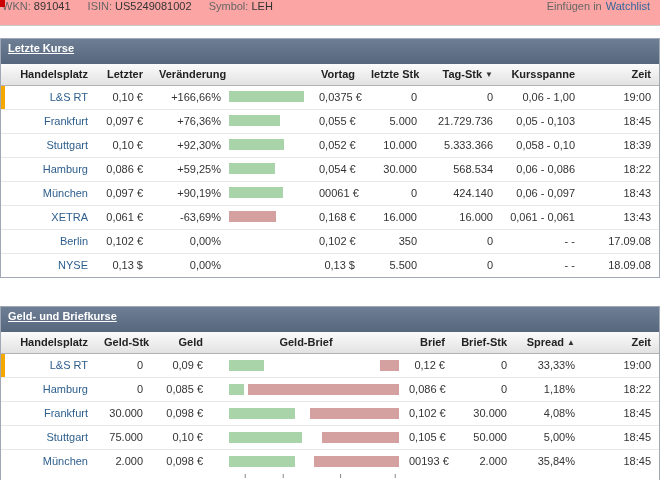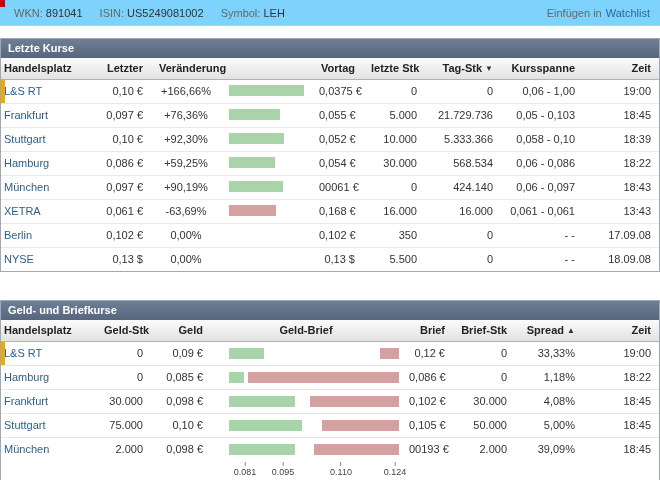--- a/index.html
+++ b/index.html
@@ -3,59 +3,59 @@
 <meta charset="utf-8">
 <style>
   * { box-sizing: border-box; }
   html, body { margin:0; padding:0; }
   body {
     width:660px; height:480px; overflow:hidden; background:#ffffff;
     font-family:"Liberation Sans", sans-serif; font-size:11px; color:#333;
   }
   
   .topbar {
-    position:relative; height:26px; background:#7dd3fc;
+    position:relative; height:26px; background:#fca5a5;
     border-bottom:1px solid #c9c9c9;
-    display:flex; align-items:center; justify-content:space-between;
-    padding:0 10px 0 14px;
+    display:flex; align-items:flex-start; justify-content:space-between;
+    padding:0 10px 0 2px;
   }
   .corner { position:absolute; left:0; top:0; width:5px; height:7px; background:#cc0000; }
   .instrument span.lbl { color:#666; }
   .instrument span.val { color:#333; margin-right:14px; }
   .watchlist span { color:#666; }
   .wl-link { color:#336699; text-decoration:none; margin-left:1px; cursor:pointer; }
   
   .panel { border:1px solid #9fa8b4; margin-top:12px; background:#fff; }
   #panel-gb { margin-top:28px; }
   .panel-title {
-    height:19px; line-height:19px; padding-left:7px;
+    height:25px; line-height:19px; padding-left:7px;
     background:linear-gradient(#6e7f95,#55667d);
-    color:#fff; font-weight:bold; font-size:11px;
+    color:#fff; font-weight:bold; font-size:11px;text-decoration:underline;
   }
   
   table.grid { width:100%; border-collapse:collapse; table-layout:fixed; }
   thead th {
     height:21px; background:linear-gradient(#fbfbfb,#e2e2e2);
     border-bottom:1px solid #b3b3b3; font-weight:bold; font-size:11px;
     color:#222; text-align:right; padding:0 8px; white-space:nowrap; overflow:hidden;
     cursor:pointer;
   }
   tbody td {
     height:24px; border-bottom:1px solid #e8e8e8; padding:0 8px;
     text-align:right; white-space:nowrap; overflow:hidden;
   }
   tbody tr:last-child td { border-bottom:none; }
-  th.c0, td.c0 { text-align:left; padding-left:3px; position:relative; }
+  th.c0, td.c0 { text-align:right; padding-left:3px; position:relative; }
   .venue-link { color:#2d5e8c; text-decoration:none; cursor:pointer; }
   .marker { position:absolute; left:0; top:0; bottom:0; width:4px; background:#f5a800; }
   .arrow { font-size:8px; margin-left:3px; color:#333; position:relative; top:-1px; }
   
   #table-letzte th.c2 { text-align:left; }
   #table-letzte td.c2 { padding:0; text-align:left; }
-  .pct { display:inline-block; width:70px; text-align:center; }
+  .pct { display:inline-block; width:70px; text-align:right; }
   .chgbar { display:inline-block; height:11px; margin-left:8px; vertical-align:-1px; }
   
   #table-gb th.c3 { text-align:center; }
   #table-gb td.c3 { padding:0; }
   .track { position:relative; height:11px; width:170px; margin-left:18px; }
   .bidbar { position:absolute; left:0; top:0; height:100%; }
   .askbar { position:absolute; top:0; height:100%; }
   
   .axis { position:relative; height:20px; width:170px; margin-left:228px; margin-top:1px; }
   .tick { position:absolute; top:0; transform:translateX(-50%); text-align:center; }
@@ -284,21 +284,21 @@
             <td class="c1">2.000</td>
             <td class="c2">0,098 €</td>
             <td class="c3">
               <div class="track">
                 <div class="bidbar" style="width: 66px; background: rgb(169, 211, 169);"></div>
                 <div class="askbar" style="left: 85px; width: 85px; background: rgb(212, 160, 160);"></div>
               </div>
             </td>
             <td class="c4">00193 €</td>
             <td class="c5">2.000</td>
-            <td class="c6">39,09%</td>
+            <td class="c6">35,84%</td>
             <td class="c7">18:45</td>
           </tr>
         </tbody>
     </table>
     <div class="axis" id="gb-axis">
         <div class="tick" style="left: 16px;">
           <span class="tickmark"></span>
           <span class="ticklabel">0.081</span>
         </div>
         <div class="tick" style="left: 54.1px;">

